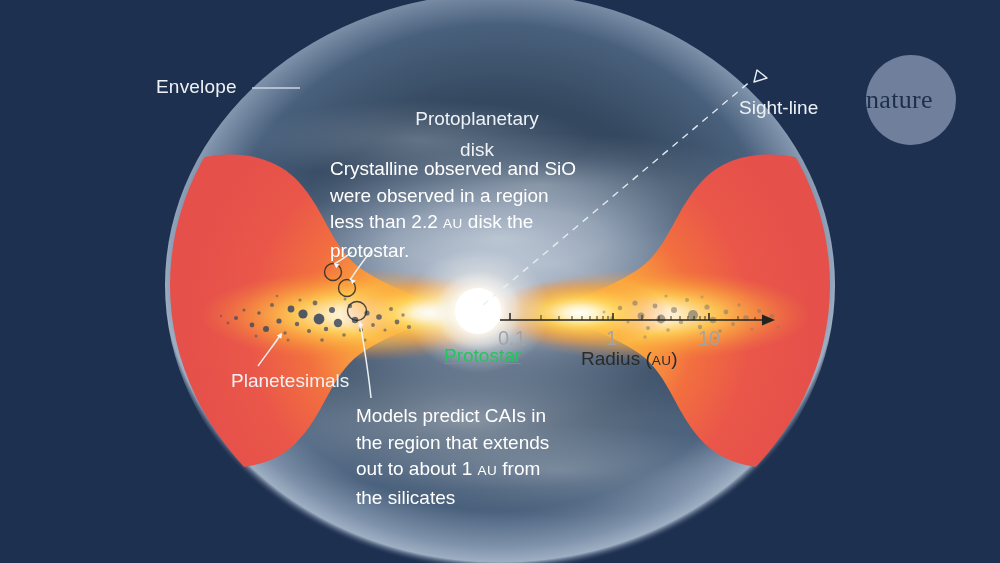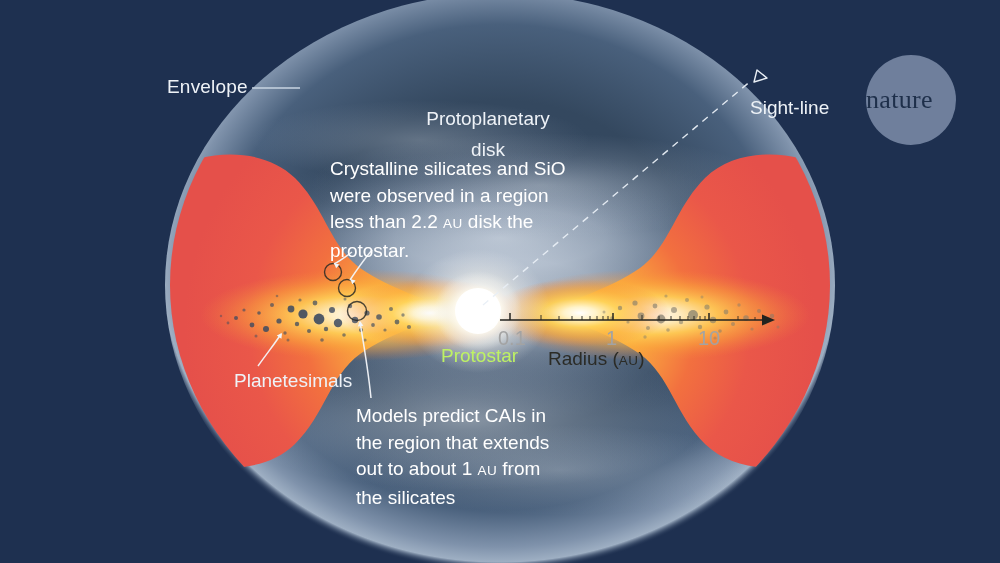--- a/index.html
+++ b/index.html
@@ -20,45 +20,45 @@
     position: absolute;
     top: 0; left: 0;
     width: 1000px;
     height: 563px;
   }
   .label {
     position: absolute;
     color: #eef2f7;
     white-space: pre;
     pointer-events: none;
-    margin-left: 11px;
   }
   .lbl-envelope {
     left: 156px; top: 76px;
     font-size: 19px;
     letter-spacing: .2px;
   }
   .lbl-sightline {
     left: 739px; top: 97px;
     font-size: 19px;
   }
   .lbl-disk {
     left: 412px; top: 103px;
     font-size: 19px;
     text-align: center;
     width: 130px;
     line-height: 31px;
   }
   .lbl-protostar {
-    left: 430px; top: 345px;
-    font-size: 19px;
-    color: #bef264;
+    left: 444px; top: 345px;
+    font-size: 19px;
+    color: #22c55e;
+    text-decoration: underline;
   }
   .lbl-planetesimals {
-    left: 223px; top: 370px;
+    left: 231px; top: 370px;
     font-size: 19px;
   }
   .block {
     position: absolute;
     color: #ffffff;
     font-size: 19px;
     line-height: 26.5px;
     white-space: pre;
   }
   .blk-top { left: 330px; top: 156px; }
@@ -71,21 +71,21 @@
     position: absolute;
     color: #a3a3a3;
     font-size: 20px;
     white-space: pre;
   }
   .ax-01 { left: 498px; top: 327px; }
   .ax-1  { left: 606px; top: 327px; }
   .ax-10 { left: 698px; top: 327px; }
   .ax-title {
     position: absolute;
-    left: 548px; top: 348px;
+    left: 581px; top: 348px;
     color: #2b2b26;
     font-size: 19px;
     white-space: pre;
   }
   .nature-badge {
     position: absolute;
     left: 866px; top: 55px;
     width: 90px; height: 90px;
     border-radius: 50%;
     background: #6f7f9c;
@@ -368,21 +368,21 @@
     </g>
   </svg>
 
   <div class="label lbl-envelope">Envelope</div>
 
   <div class="label lbl-sightline">Sight-line</div>
 
   <div class="label lbl-disk"><span>Protoplanetary</span>
 <span>disk</span></div>
 
-  <div class="block blk-top"><span>Crystalline silicates and SiO</span>
+  <div class="block blk-top"><span>Crystalline observed and SiO</span>
 <span>were observed in a region</span>
 <span>less than 2.2 </span><span class="sc">AU</span><span> disk the</span>
 <span>protostar.</span></div>
 
   <div class="block blk-bottom"><span>Models predict CAIs in</span>
 <span>the region that extends</span>
 <span>out to about 1 </span><span class="sc">AU</span><span> from</span>
 <span>the silicates</span></div>
 
   <div class="label lbl-protostar">Protostar</div>

